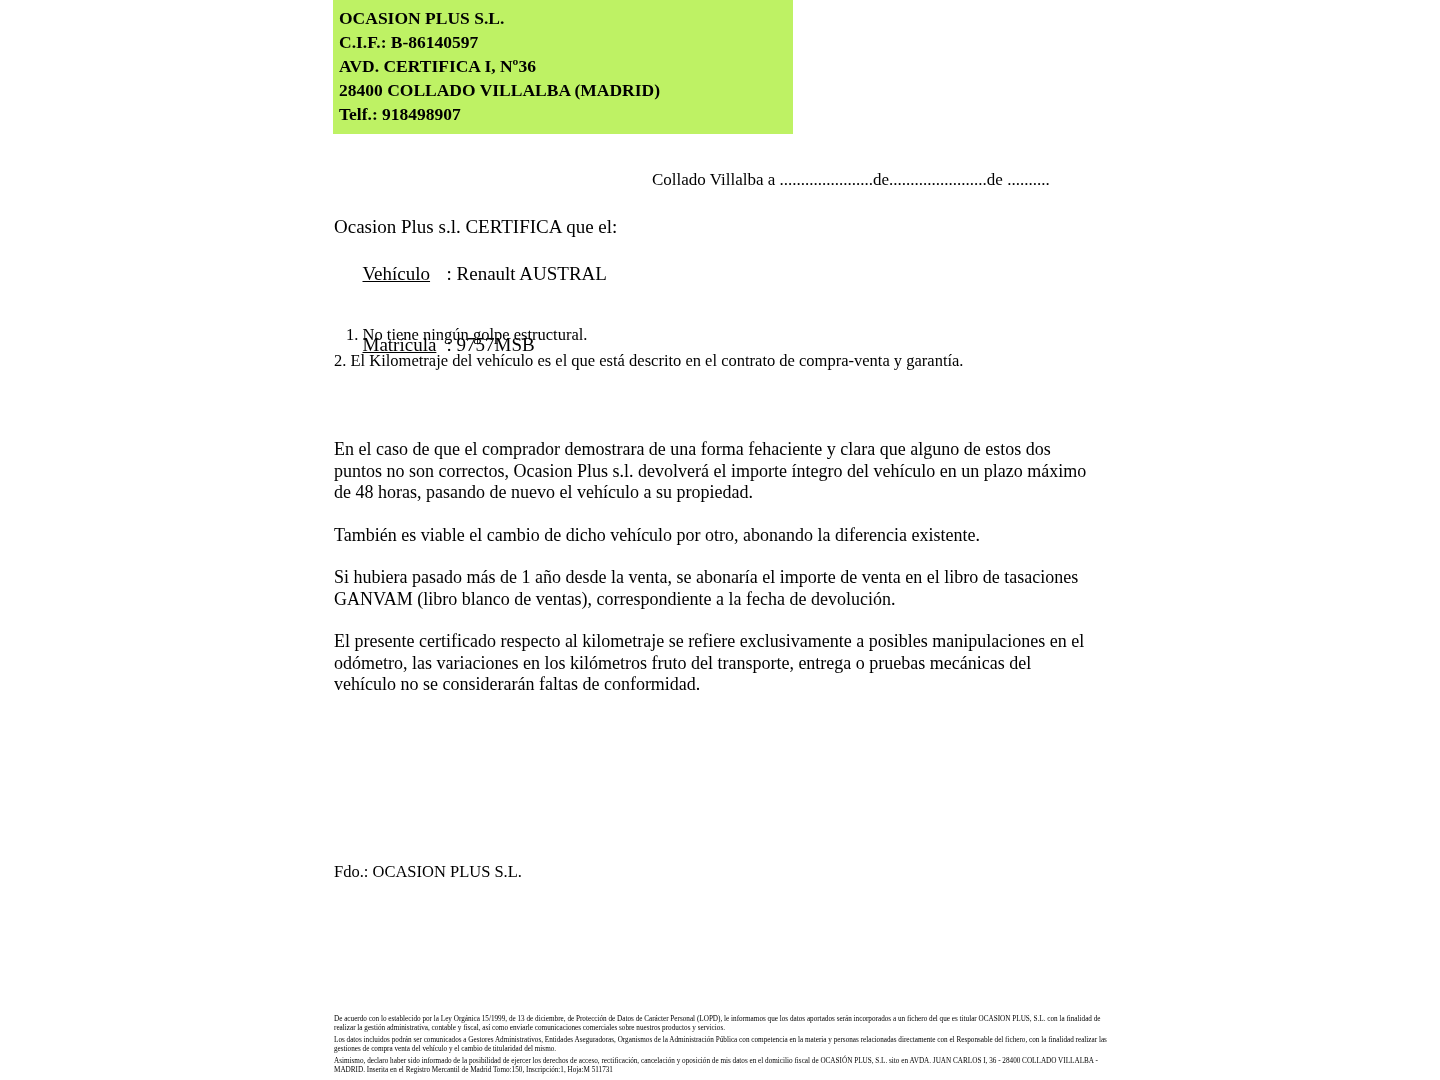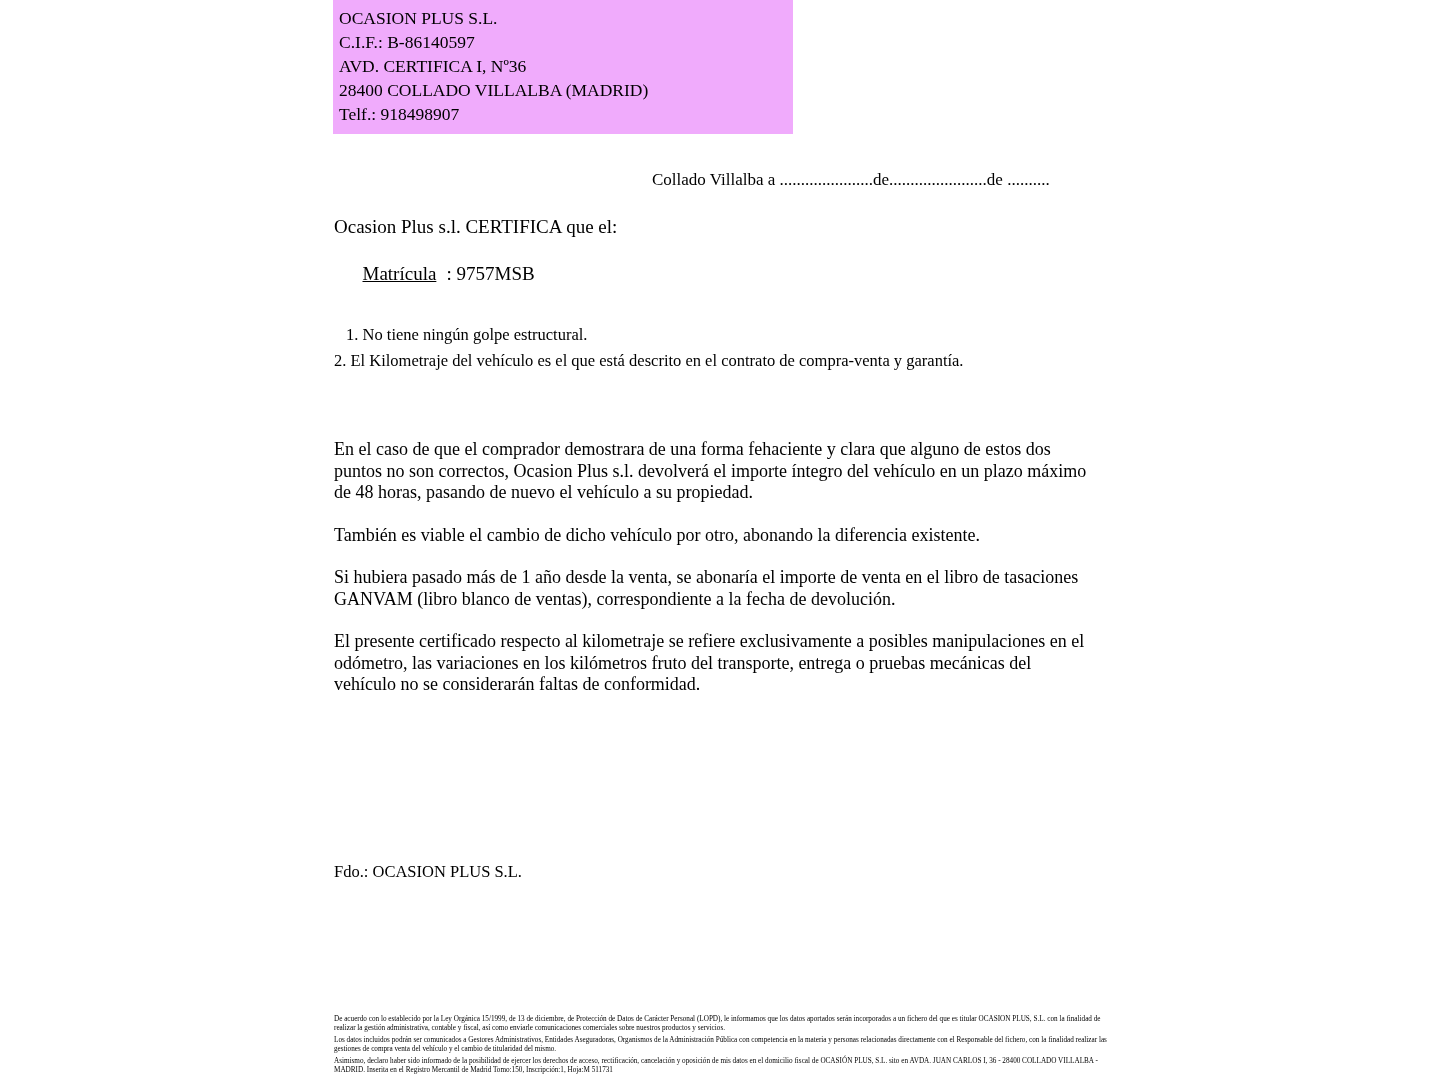--- a/index.html
+++ b/index.html
@@ -21,22 +21,22 @@
     inset: 0;
   }
 
   
   .header-box {
     position: absolute;
     left: 333px;
     top: 0px;
     width: 460px;
     padding: 6px 0 8px 0;
-    background: #f0abfc;
-    font-weight: normal;
+    background: #bef264;
+    font-weight: bold;
     font-size: 17.5px;
     line-height: 24px;
   }
   .header-box .line {
     padding-left: 6px;
     white-space: pre;
   }
 
   
   .date-line {
@@ -124,20 +124,23 @@
     <div class="line">AVD. CERTIFICA I, Nº36</div>
     <div class="line">28400 COLLADO VILLALBA (MADRID)</div>
     <div class="line">Telf.: 918498907</div>
   </div>
 
   <div class="date-line">Collado Villalba a ......................de.......................de ..........</div>
 
   <div class="certifica">
     <div class="cert-row">Ocasion Plus s.l. CERTIFICA que el:</div>
     <div class="cert-row">
+      <span class="cert-label">Vehículo</span><span>: Renault AUSTRAL</span>
+    </div>
+    <div class="cert-row">
       <span class="cert-label">Matrícula</span><span>: 9757MSB</span>
     </div>
   </div>
 
   <div class="point-1">1. No tiene ningún golpe estructural.</div>
   <div class="point-2">2. El Kilometraje del vehículo es el que está descrito en el contrato de compra-venta y garantía.</div>
 
   <div class="body-block">
     <p>En el caso de que el comprador demostrara de una forma fehaciente y clara que alguno de estos dos puntos no son correctos, Ocasion Plus s.l. devolverá el importe íntegro del vehículo en un plazo máximo de 48 horas, pasando de nuevo el vehículo a su propiedad.</p>
     <p>También es viable el cambio de dicho vehículo por otro, abonando la diferencia existente.</p>

